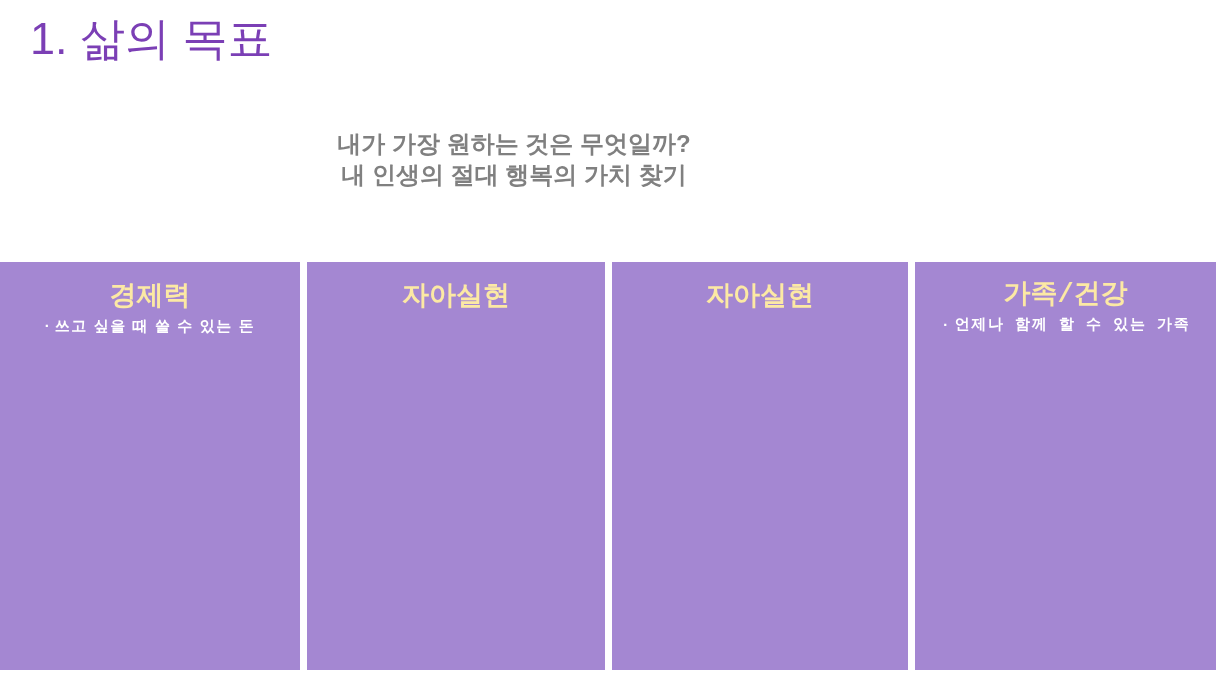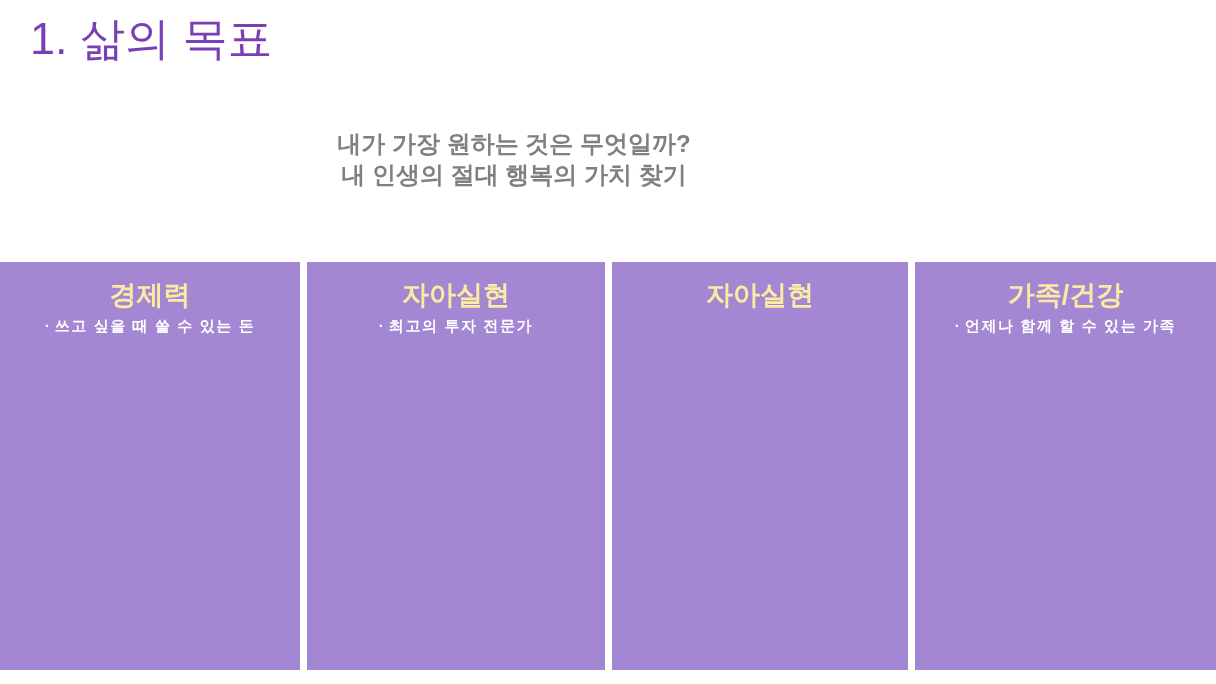--- a/index.html
+++ b/index.html
@@ -64,21 +64,21 @@
   }
   .col-gap {
     width: 7px;
     height: 100%;
     background: #ffffff;
     flex: 0 0 auto;
   }
   .col-1 { flex: 0 0 300px; }
   .col-2 { flex: 0 0 298px; }
   .col-3 { flex: 0 0 296px; }
-  .col-4 { flex: 1 1 auto; }
+  .col-4 { flex: 1 1 auto; font-family: Liberation Mono, monospace; }
 
   .col-heading {
     text-align: center;
     color: #FCE9A4;
     font-size: 27px;
     font-weight: bold;
     margin-top: 18px;
     line-height: 1.15;
     white-space: nowrap;
   }
@@ -116,23 +116,20 @@
     <div class="col-bullets">
       <div class="bullet-line"><span class="bullet-dot">·</span><span>쓰고 싶을 때 쓸 수 있는 돈</span></div>
     </div>
 
   </div>
 
   <div class="col-gap"></div>
 
   <div class="column-panel col-2">
     <div class="col-heading">자아실현</div>
-    <div class="col-bullets">
-      <div class="bullet-line"><span class="bullet-dot">·</span><span>최고의 투자 전문가</span></div>
-    </div>
 
   </div>
 
   <div class="col-gap"></div>
 
   <div class="column-panel col-3">
     <div class="col-heading">자아실현</div>
 
   </div>
 

